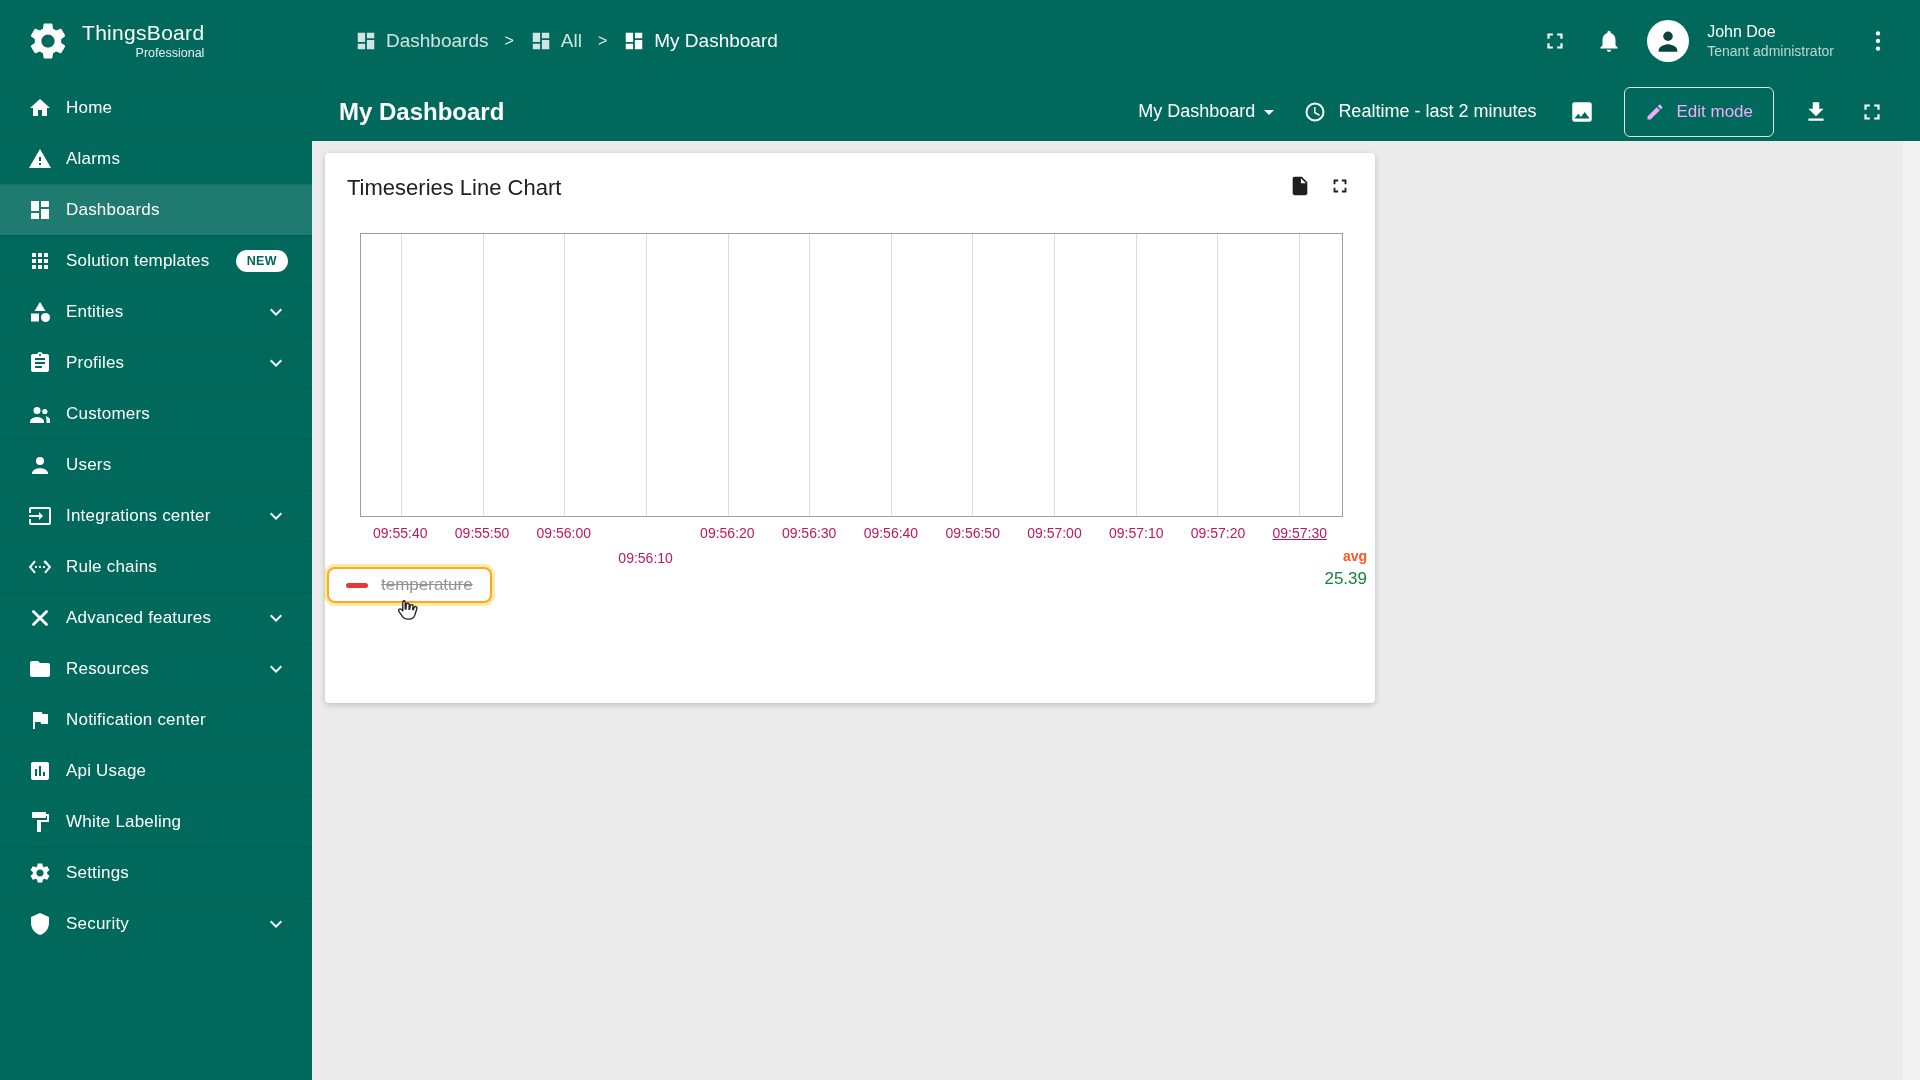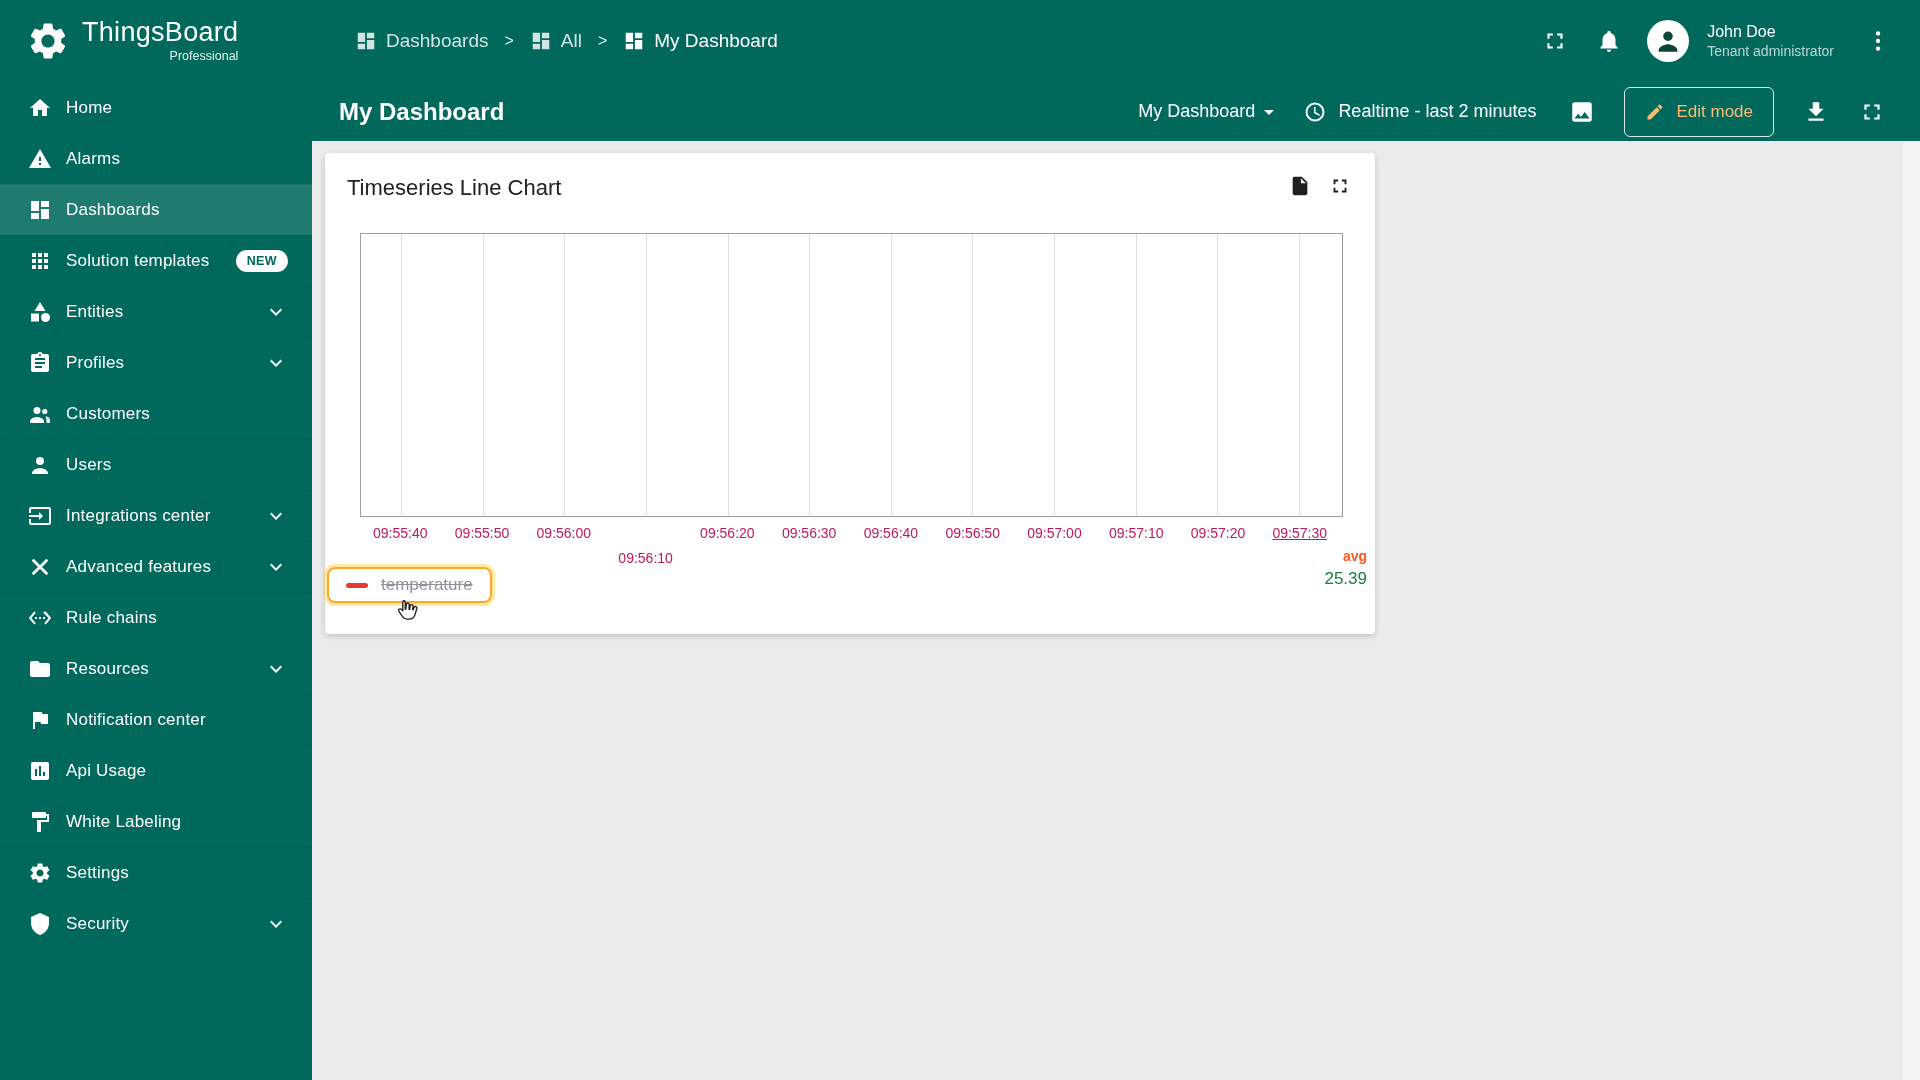--- a/index.html
+++ b/index.html
@@ -15,21 +15,21 @@
 
   
   .sidebar {
     position:absolute; left:0; top:0; width:312px; height:1080px;
     background:#00695c; color:#fff; z-index:3;
   }
   .logo {
     height:82px; display:flex; align-items:center; padding-left:26px; gap:12px; cursor:pointer;
   }
   .logo-icon svg { width:44px; height:44px; }
-  .logo-name { font-size:27px; font-weight:500; letter-spacing:.3px; line-height:1; }
+  .logo-name { font-size:21px; font-weight:500; letter-spacing:.3px; line-height:1; }
   .logo-edition { font-size:12.5px; opacity:.9; text-align:right; margin-top:3px; }
   .side-item {
     height:51px; display:flex; align-items:center; gap:14px;
     padding:0 24px 0 28px; cursor:pointer;
     border-top:1px solid rgba(0,0,0,0.08);
   }
   .side-item.active { background:rgba(255,255,255,0.12); }
   .side-icon svg { width:24px; height:24px; }
   .side-label { font-size:17px; font-weight:500; flex:1; letter-spacing:.2px; white-space:nowrap; }
   .badge {
@@ -73,31 +73,31 @@
     padding:0 24px 0 27px;
   }
   .tb-title { font-size:24px; font-weight:600; }
   .tb-right { display:flex; align-items:center; gap:8px; }
   .dash-select { display:flex; align-items:center; gap:2px; font-size:18px; cursor:pointer; margin-right:14px; }
   .dash-select svg { width:24px; height:24px; }
   .timewindow { display:flex; align-items:center; gap:11px; font-size:18px; cursor:pointer; margin-right:14px; }
   .timewindow svg { width:24px; height:24px; }
   .edit-btn {
     display:flex; align-items:center; gap:11px;
-    background:transparent; border:1px solid rgba(255,255,255,0.85); color:#fdba74;
+    background:transparent; border:1px solid rgba(255,255,255,0.85); color:#f0abfc;
     border-radius:6px; height:50px; padding:0 20px; font-size:17px; font-weight:500;
     font-family:inherit; cursor:pointer; margin:0 10px;
   }
   .edit-btn svg { width:20px; height:20px; }
 
   
   .content { position:absolute; left:312px; right:0; top:141px; bottom:0; background:#ebebeb; }
   .scrollbar { position:absolute; right:0; top:0; bottom:0; width:17px; background:#f3f3f3; }
   .widget {
-    position:absolute; left:13px; top:12px; width:1050px; height:481px;
+    position:absolute; left:13px; top:12px; width:1050px; height:550px;
     background:#fff; border-radius:4px; box-shadow:0 2px 6px rgba(0,0,0,0.18);
   }
   .widget-header { display:flex; justify-content:space-between; align-items:flex-start; padding:22px 24px 0 22px; }
   .widget-title { font-size:22px; color:#212121; }
   .widget-actions { display:flex; gap:18px; }
   .widget-actions button { background:none; border:none; color:#1f1f1f; cursor:pointer; padding:0; }
   .widget-actions svg { width:22px; height:22px; }
   .chart-box { position:absolute; left:35px; right:32px; top:80px; height:284px; border:1px solid #9e9e9e; }
   .gridline { position:absolute; top:0; bottom:0; width:1px; background:#dedede; }
   .ticks { position:absolute; left:35px; right:32px; top:372px; height:18px; }
@@ -225,38 +225,38 @@
         <span class="side-label">Integrations center</span>
         <span class="chevron">
           <svg viewBox="0 0 24 24">
             <path d="M7.41 8.59 12 13.17l4.59-4.58L18 10l-6 6-6-6 1.41-1.41z"></path>
           </svg>
         </span>
       </div>
       <div class="side-item">
         <span class="side-icon">
           <svg viewBox="0 0 24 24">
+            <path d="M7.77 6.76 6.23 5.48.82 12l5.41 6.52 1.54-1.28L3.42 12l4.35-5.24zM7 13h2v-2H7v2zm10-2h-2v2h2v-2zm-6 2h2v-2h-2v2zm5.77-7.52-1.54 1.28L20.58 12l-4.35 5.24 1.54 1.28L23.18 12l-5.41-6.52z"></path>
+          </svg>
+        </span>
+        <span class="side-label">Rule chains</span>
+      </div>
+      <div class="side-item">
+        <span class="side-icon">
+          <svg viewBox="0 0 24 24">
             <rect x="10.6" y="1.5" width="2.8" height="21" rx="1.2" transform="rotate(45 12 12)"></rect>
             <rect x="10.6" y="1.5" width="2.8" height="21" rx="1.2" transform="rotate(-45 12 12)"></rect>
           </svg>
         </span>
         <span class="side-label">Advanced features</span>
         <span class="chevron">
           <svg viewBox="0 0 24 24">
             <path d="M7.41 8.59 12 13.17l4.59-4.58L18 10l-6 6-6-6 1.41-1.41z"></path>
           </svg>
         </span>
-      </div>
-      <div class="side-item">
-        <span class="side-icon">
-          <svg viewBox="0 0 24 24">
-            <path d="M7.77 6.76 6.23 5.48.82 12l5.41 6.52 1.54-1.28L3.42 12l4.35-5.24zM7 13h2v-2H7v2zm10-2h-2v2h2v-2zm-6 2h2v-2h-2v2zm5.77-7.52-1.54 1.28L20.58 12l-4.35 5.24 1.54 1.28L23.18 12l-5.41-6.52z"></path>
-          </svg>
-        </span>
-        <span class="side-label">Rule chains</span>
       </div>
       <div class="side-item">
         <span class="side-icon">
           <svg viewBox="0 0 24 24">
             <path d="M10 4H4c-1.1 0-2 .9-2 2v12c0 1.1.9 2 2 2h16c1.1 0 2-.9 2-2V8c0-1.1-.9-2-2-2h-8l-2-2z"></path>
           </svg>
         </span>
         <span class="side-label">Resources</span>
         <span class="chevron">
           <svg viewBox="0 0 24 24">

